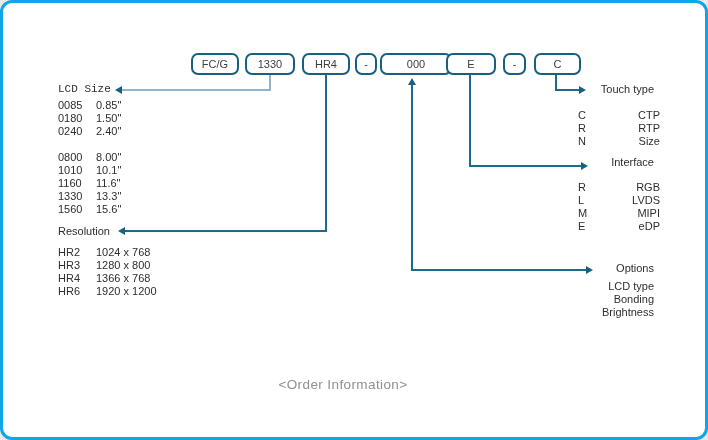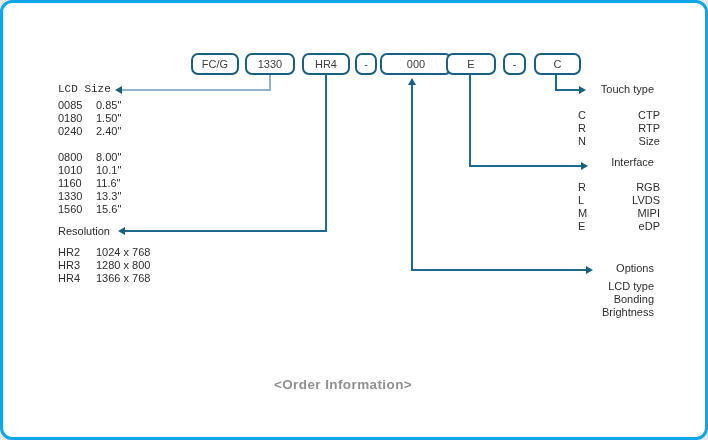--- a/index.html
+++ b/index.html
@@ -27,21 +27,21 @@
   .tbl .trow{height:13px;display:flex;}
   .tbl .gap{height:13px;}
   .left-tbl .code{display:inline-block;width:38px;}
   .right-tbl{width:82px;}
   .right-tbl .trow{justify-content:space-between;}
   .rhdr{position:absolute;right:51px;text-align:right;font-size:11px;color:#2e2e2e;line-height:13px;white-space:nowrap;}
   .rlist{position:absolute;right:51px;text-align:right;font-size:11px;color:#2e2e2e;line-height:13px;}
   .rlist div{height:13px;margin-left:9px;}
 
   .caption{position:absolute;left:240px;width:200px;top:374px;text-align:center;
-           font-size:13.5px;color:#909090;letter-spacing:0.4px;font-weight:bold;}
+           font-size:13.5px;color:#909090;letter-spacing:0.4px;}
 </style>
 </head>
 <body>
 
 <div class="stage">
   <div class="card">
 
     <div class="pbox b0">FC/G</div>
     <div class="pbox b1">1330</div>
     <div class="pbox b2">HR4</div>
@@ -116,20 +116,24 @@
           <span>1024 x 768</span>
         </div>
       <div class="trow">
           <span class="code">HR3</span>
           <span>1280 x 800</span>
         </div>
       <div class="trow">
           <span class="code">HR4</span>
           <span>1366 x 768</span>
         </div>
+      <div class="trow">
+          <span class="code">HR6</span>
+          <span>1920 x 1200</span>
+        </div>
     </div>
 
     <div class="rhdr" style="top:80px;">Touch type</div>
     <div class="tbl right-tbl" style="left:575px;top:106px;">
       <div class="trow">
           <span>C</span>
           <span>CTP</span>
         </div>
       <div class="trow">
           <span>R</span>

